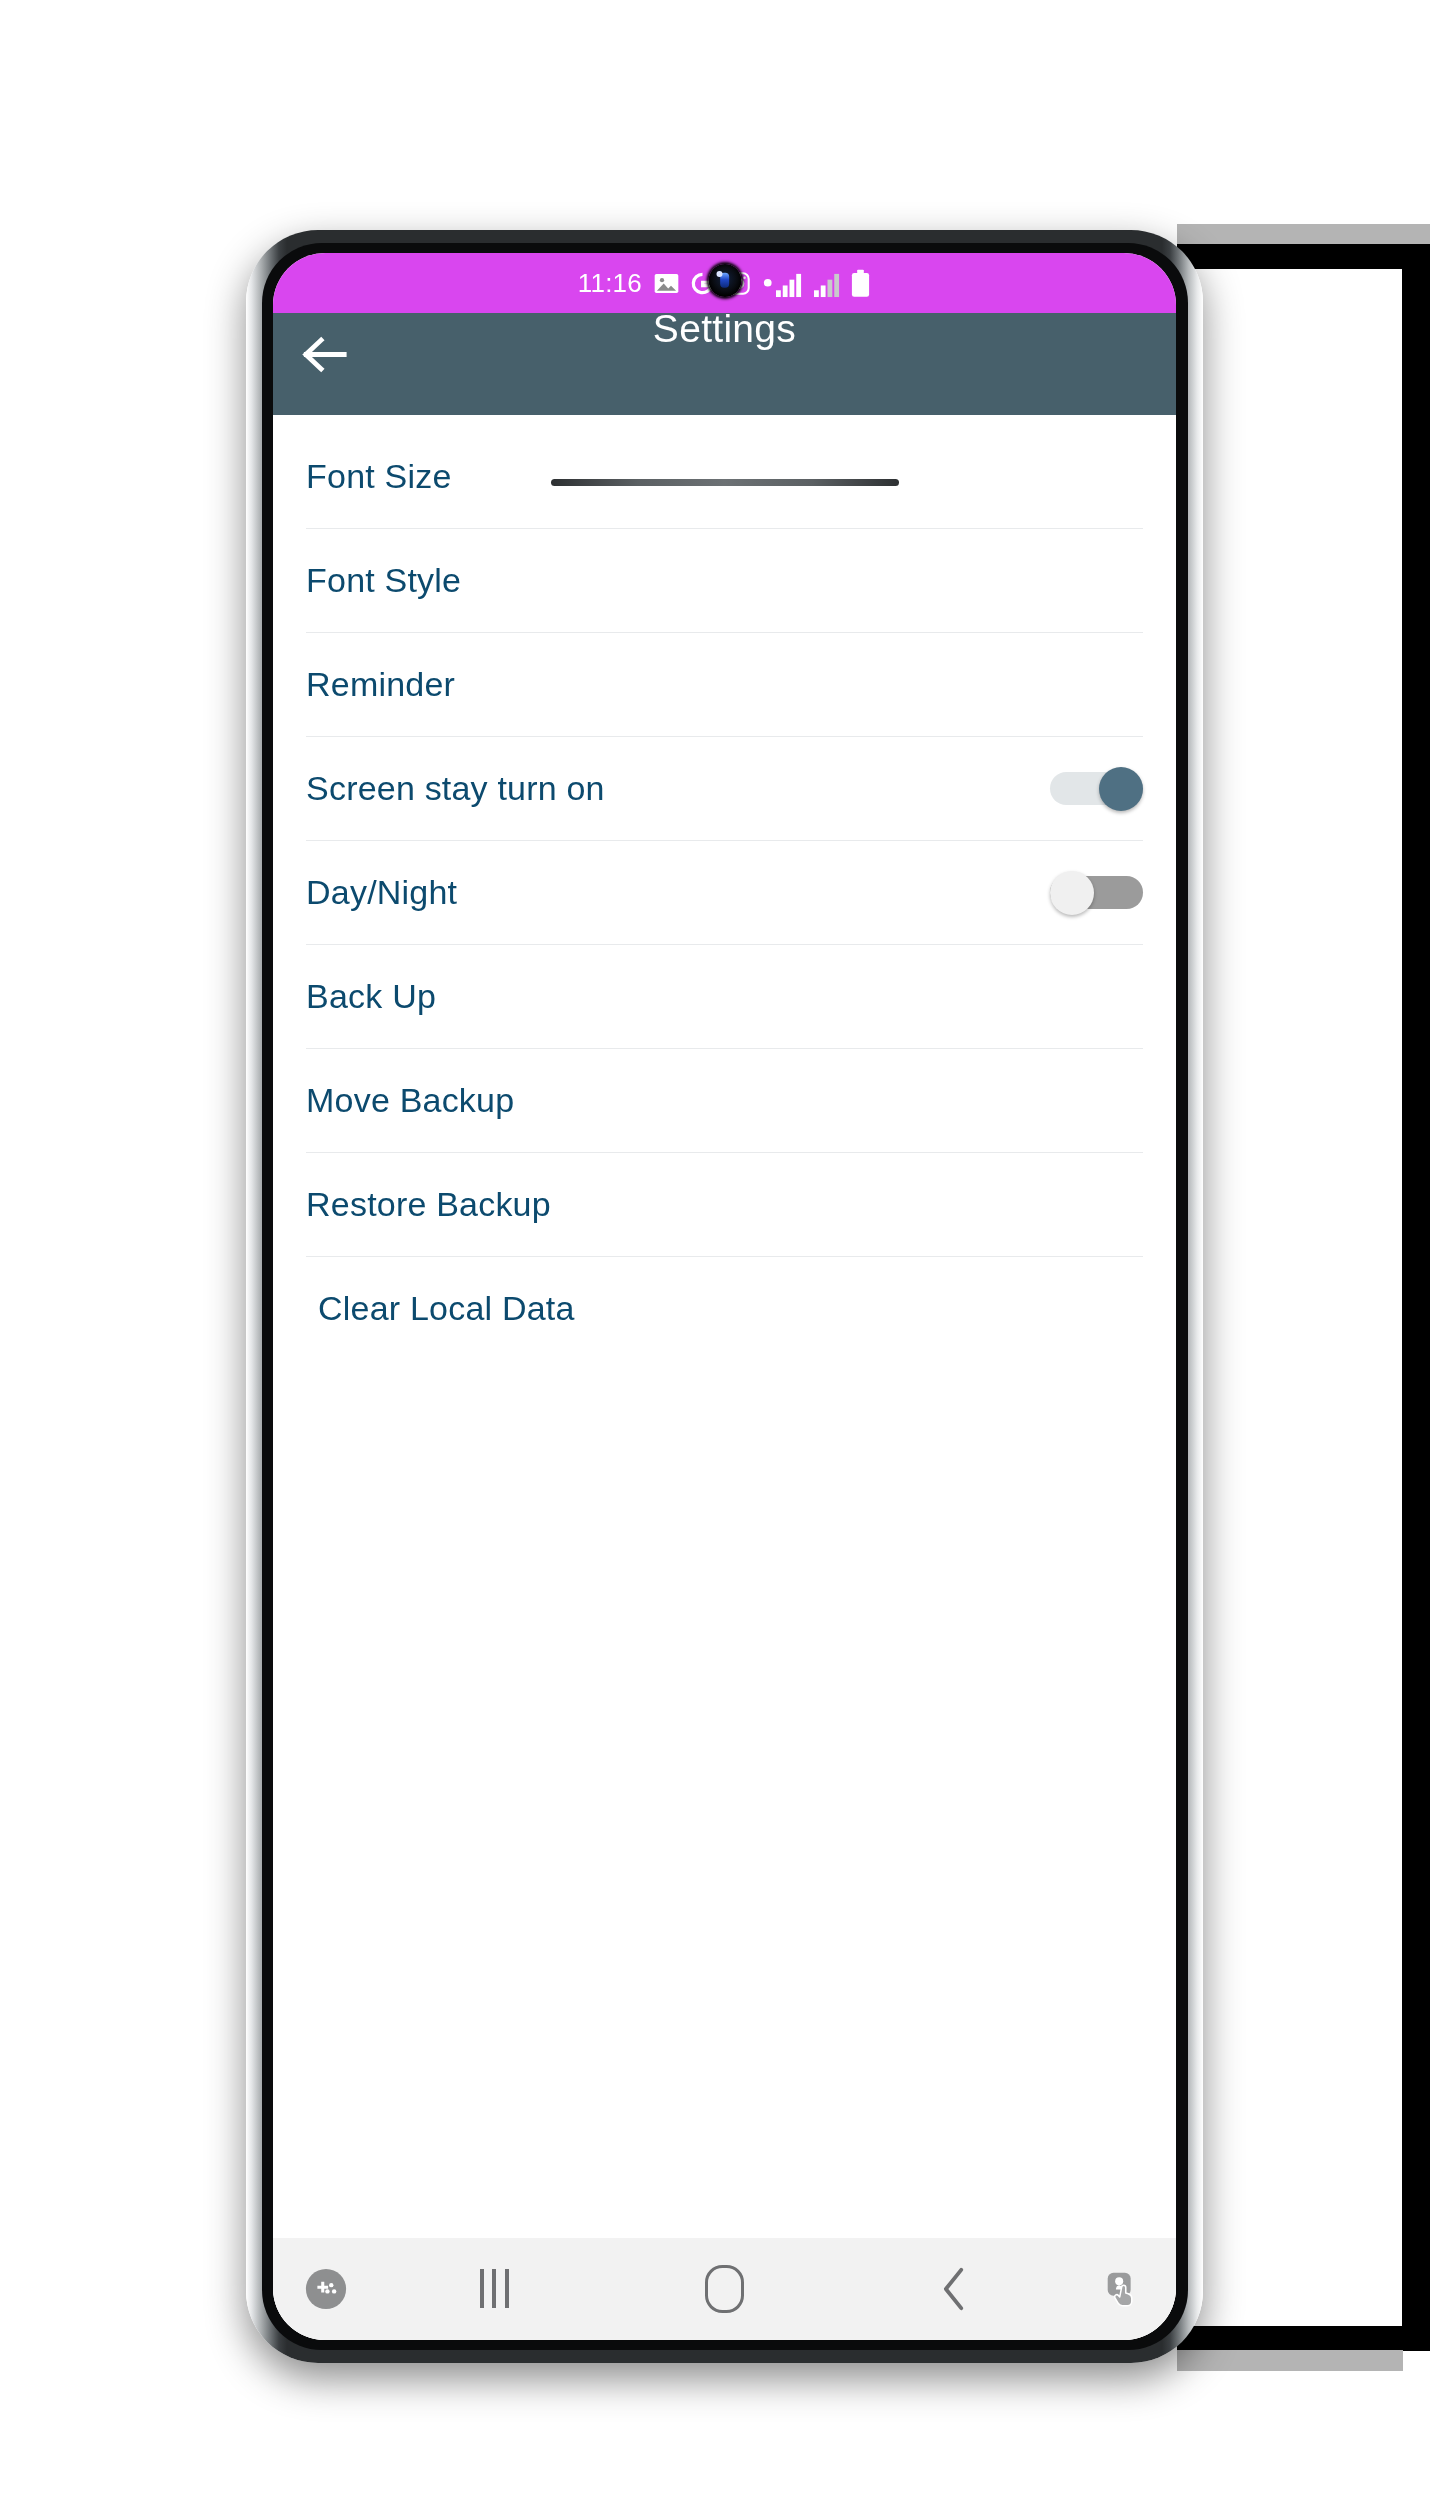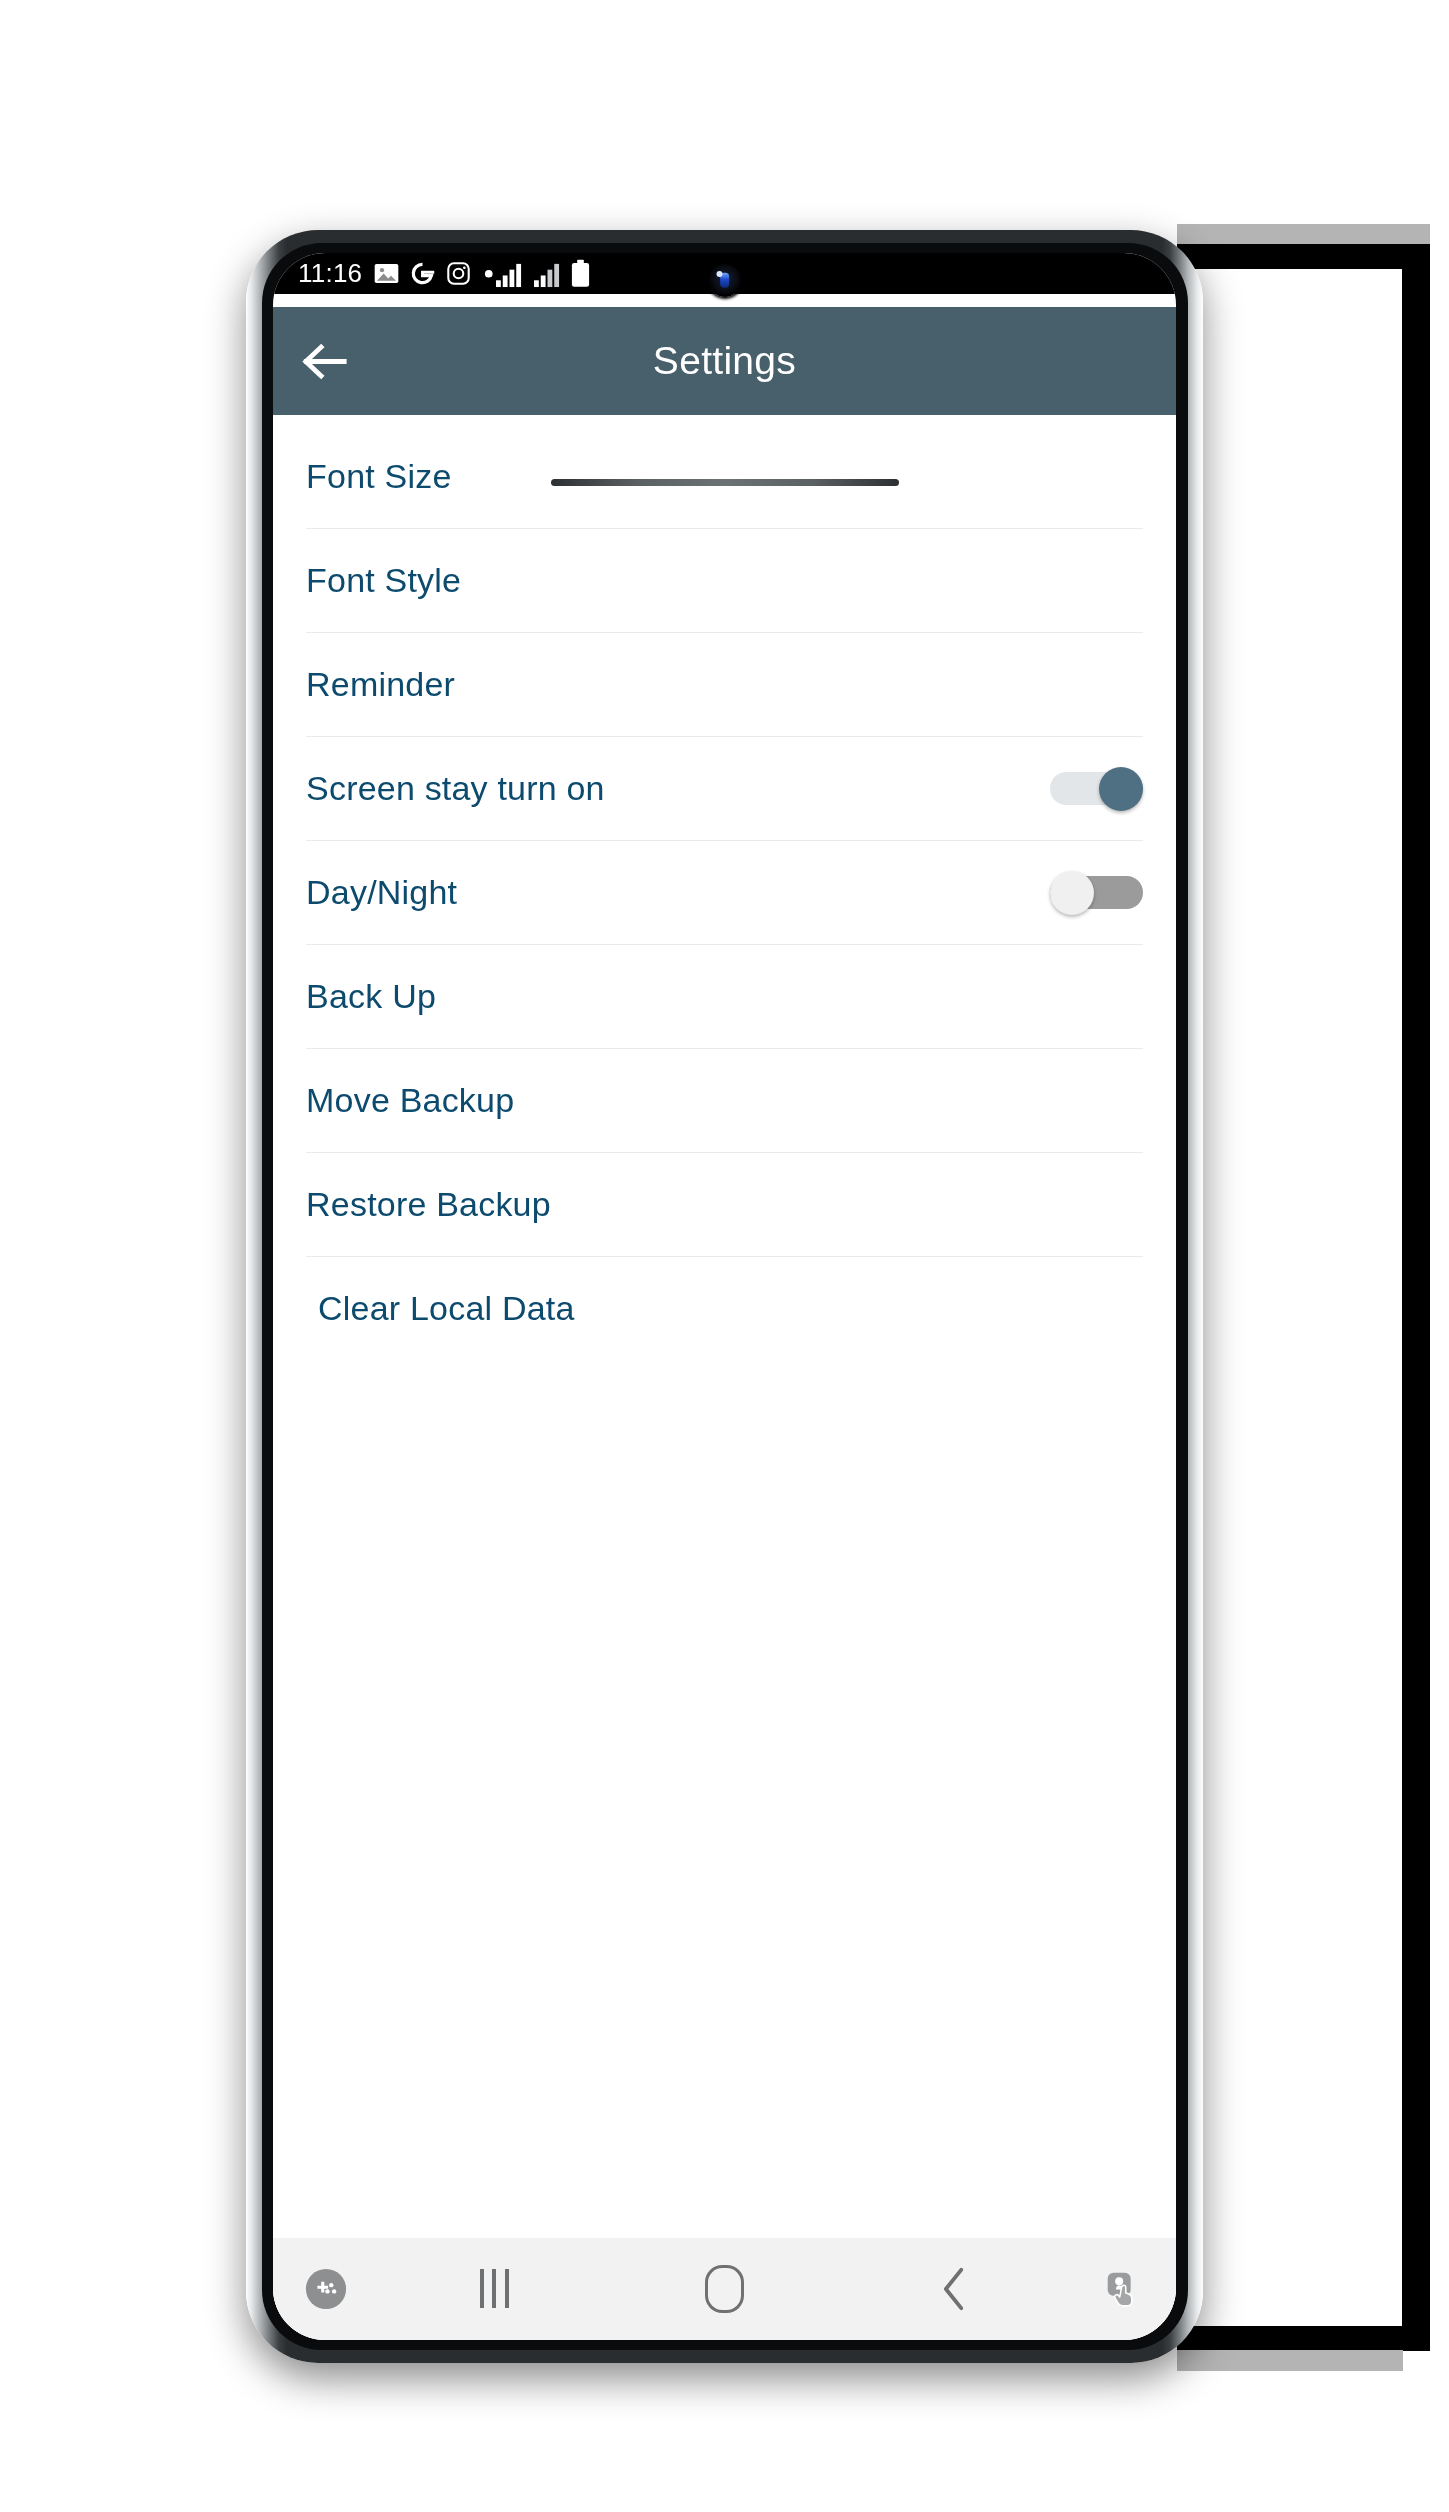--- a/index.html
+++ b/index.html
@@ -79,25 +79,25 @@
     height: 6.8px;
     border-radius: 3.9px;
     background: linear-gradient(90deg,#2d3032,#5b6063 25%,#6c7174 50%,#5b6063 75%,#2d3032);
     z-index: 40;
   }
 
   
   #status-bar {
     position: absolute;
     left: 0; top: 0; right: 0;
-    height: 41px;
-    background: #000000;
-    display: flex;
-    align-items: center;
-    justify-content: flex-start;
+    height: 60px;
+    background: #d946ef;
+    display: flex;
+    align-items: center;
+    justify-content: center;
     padding: 0 25px;
     box-sizing: border-box;
     z-index: 10;
   }
   #status-left {
     display: flex;
     align-items: center;
     gap: 10.6px;
   }
   #status-clock {
@@ -141,21 +141,20 @@
     background: #dbe6ff;
   }
 
   
   #app-bar {
     position: absolute;
     left: 0; top: 54px; right: 0;
     height: 108px;
     background: #47606b;
     display: flex;
-    align-items: center;
     z-index: 8;
   }
   #back-button {
     width: 104px;
     height: 95px;
     display: flex;
     align-items: center;
     justify-content: center;
     cursor: pointer;
   }

